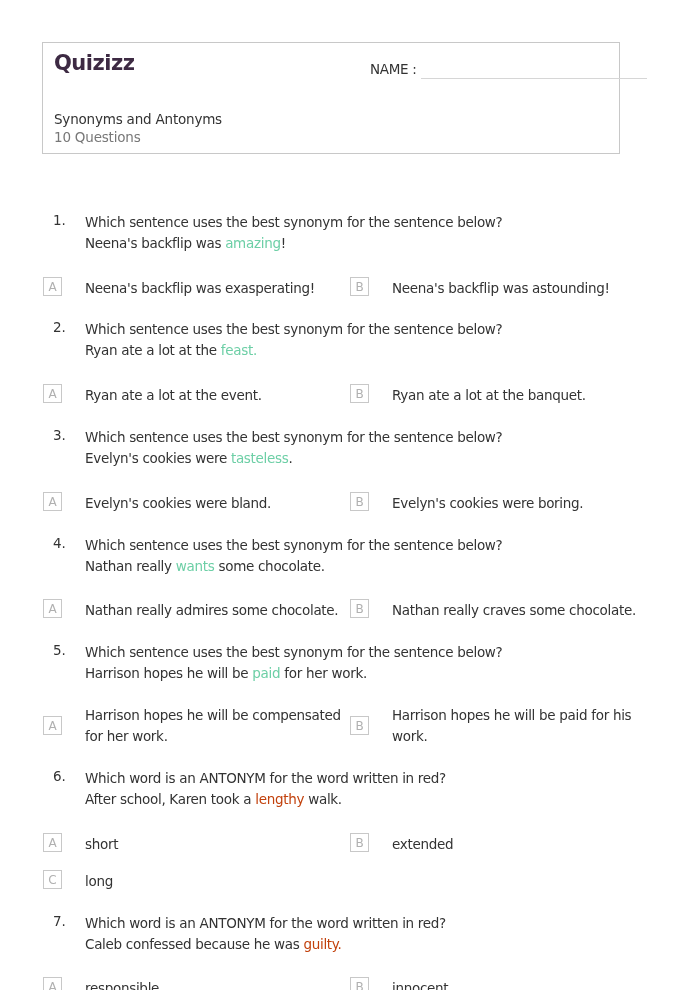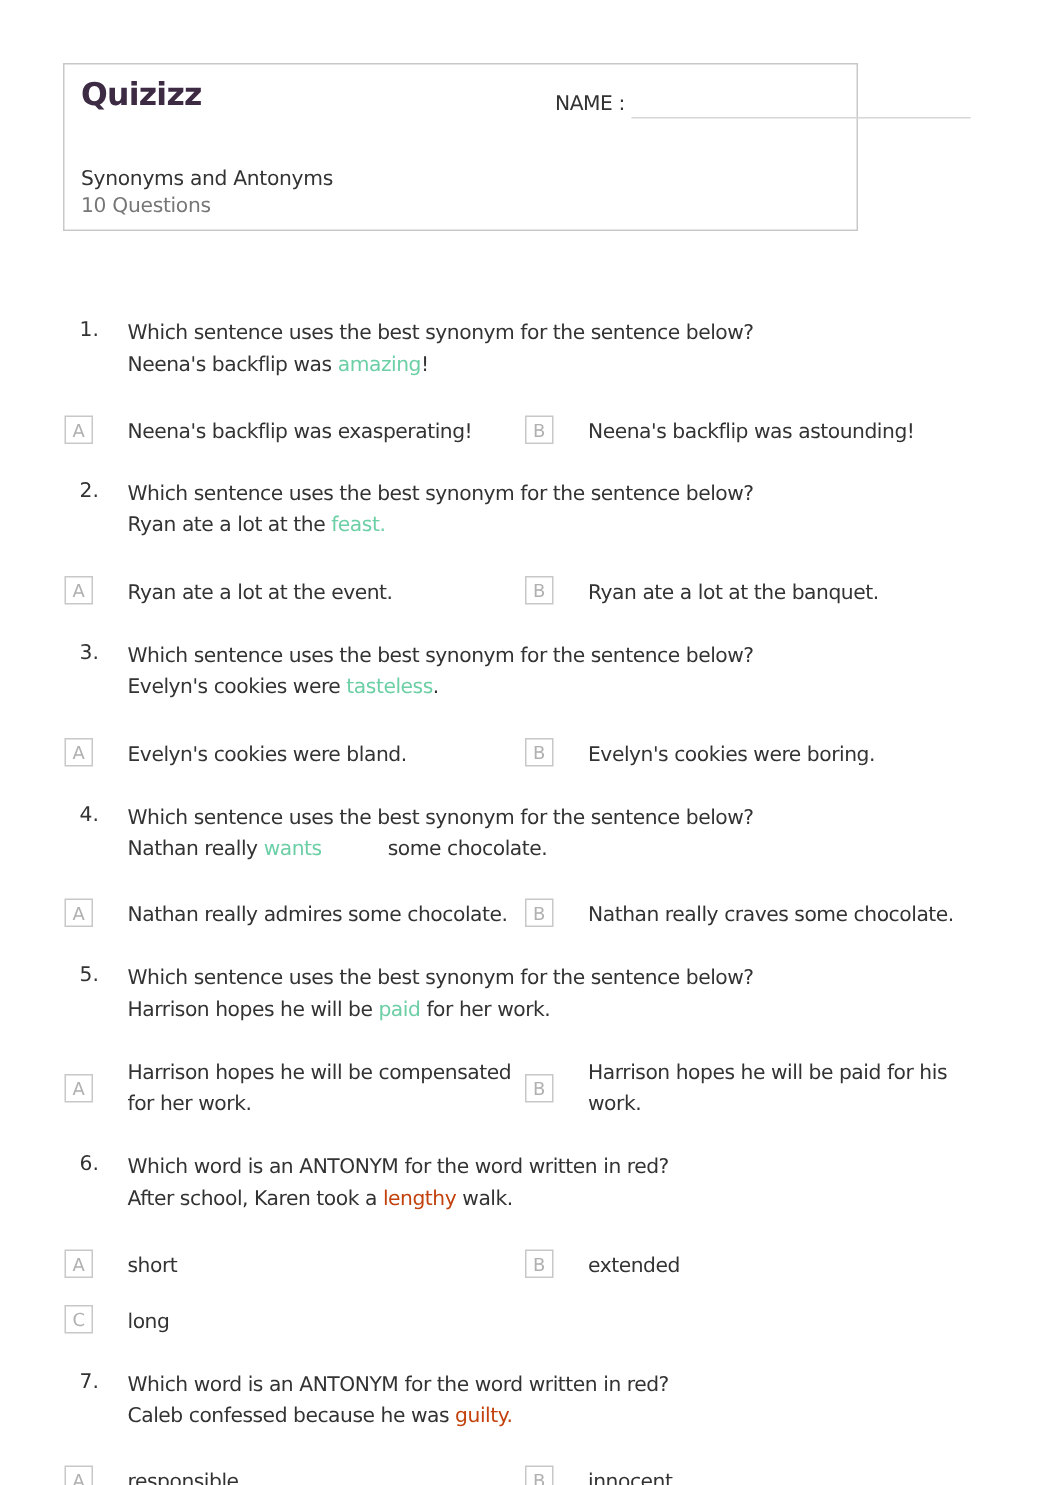--- a/index.html
+++ b/index.html
@@ -1,21 +1,21 @@
 <!DOCTYPE html>
 <html><head>
 <meta charset="utf-8">
 <style>
   html, body { margin: 0; padding: 0; background: #ffffff; }
   body {
     width: 700px; height: 990px; overflow: hidden; position: relative;
     font-family: "DejaVu Sans", sans-serif; color: #333333;
   }
   .header-box {
-    position: absolute; left: 42px; top: 42px; width: 530px; height: 112px;
+    position: absolute; left: 42px; top: 42px; width: 578px; height: 112px;
     border: 1px solid #c8c8c8; box-sizing: border-box;
   }
   .logo {
     position: absolute; left: 11px; top: 8px;
     font-family: "DejaVu Sans", sans-serif; font-weight: bold;
     font-size: 21px; letter-spacing: -0.5px; color: #3d2a43;
   }
   .title {
     position: absolute; left: 11px; top: 68px; font-size: 13.5px; color: #333;
     letter-spacing: -0.2px;
@@ -115,21 +115,21 @@
 </div>
 <div class="opt" style="left:350px; top:492px;">
   <span class="box">B</span>
   <span class="otext">Evelyn's cookies were boring.</span>
 </div>
 
 <div class="q" style="top:535px;">
   <span class="num">4.</span>
   <div class="text">
     <div>Which sentence uses the best synonym for the sentence below?</div>
-    <div><span style="white-space:pre;">Nathan really </span><span class="hl-green">wants</span><span style="white-space:pre;margin-left:40px;"> some chocolate.</span></div>
+    <div><span style="white-space:pre;">Nathan really </span><span class="hl-green">wants</span><span style="white-space:pre;"> some chocolate.</span></div>
   </div>
 </div>
 <div class="opt" style="left:43px; top:599px;">
   <span class="box">A</span>
   <span class="otext">Nathan really admires some chocolate.</span>
 </div>
 <div class="opt" style="left:350px; top:599px;">
   <span class="box">B</span>
   <span class="otext">Nathan really craves some chocolate.</span>
 </div>

